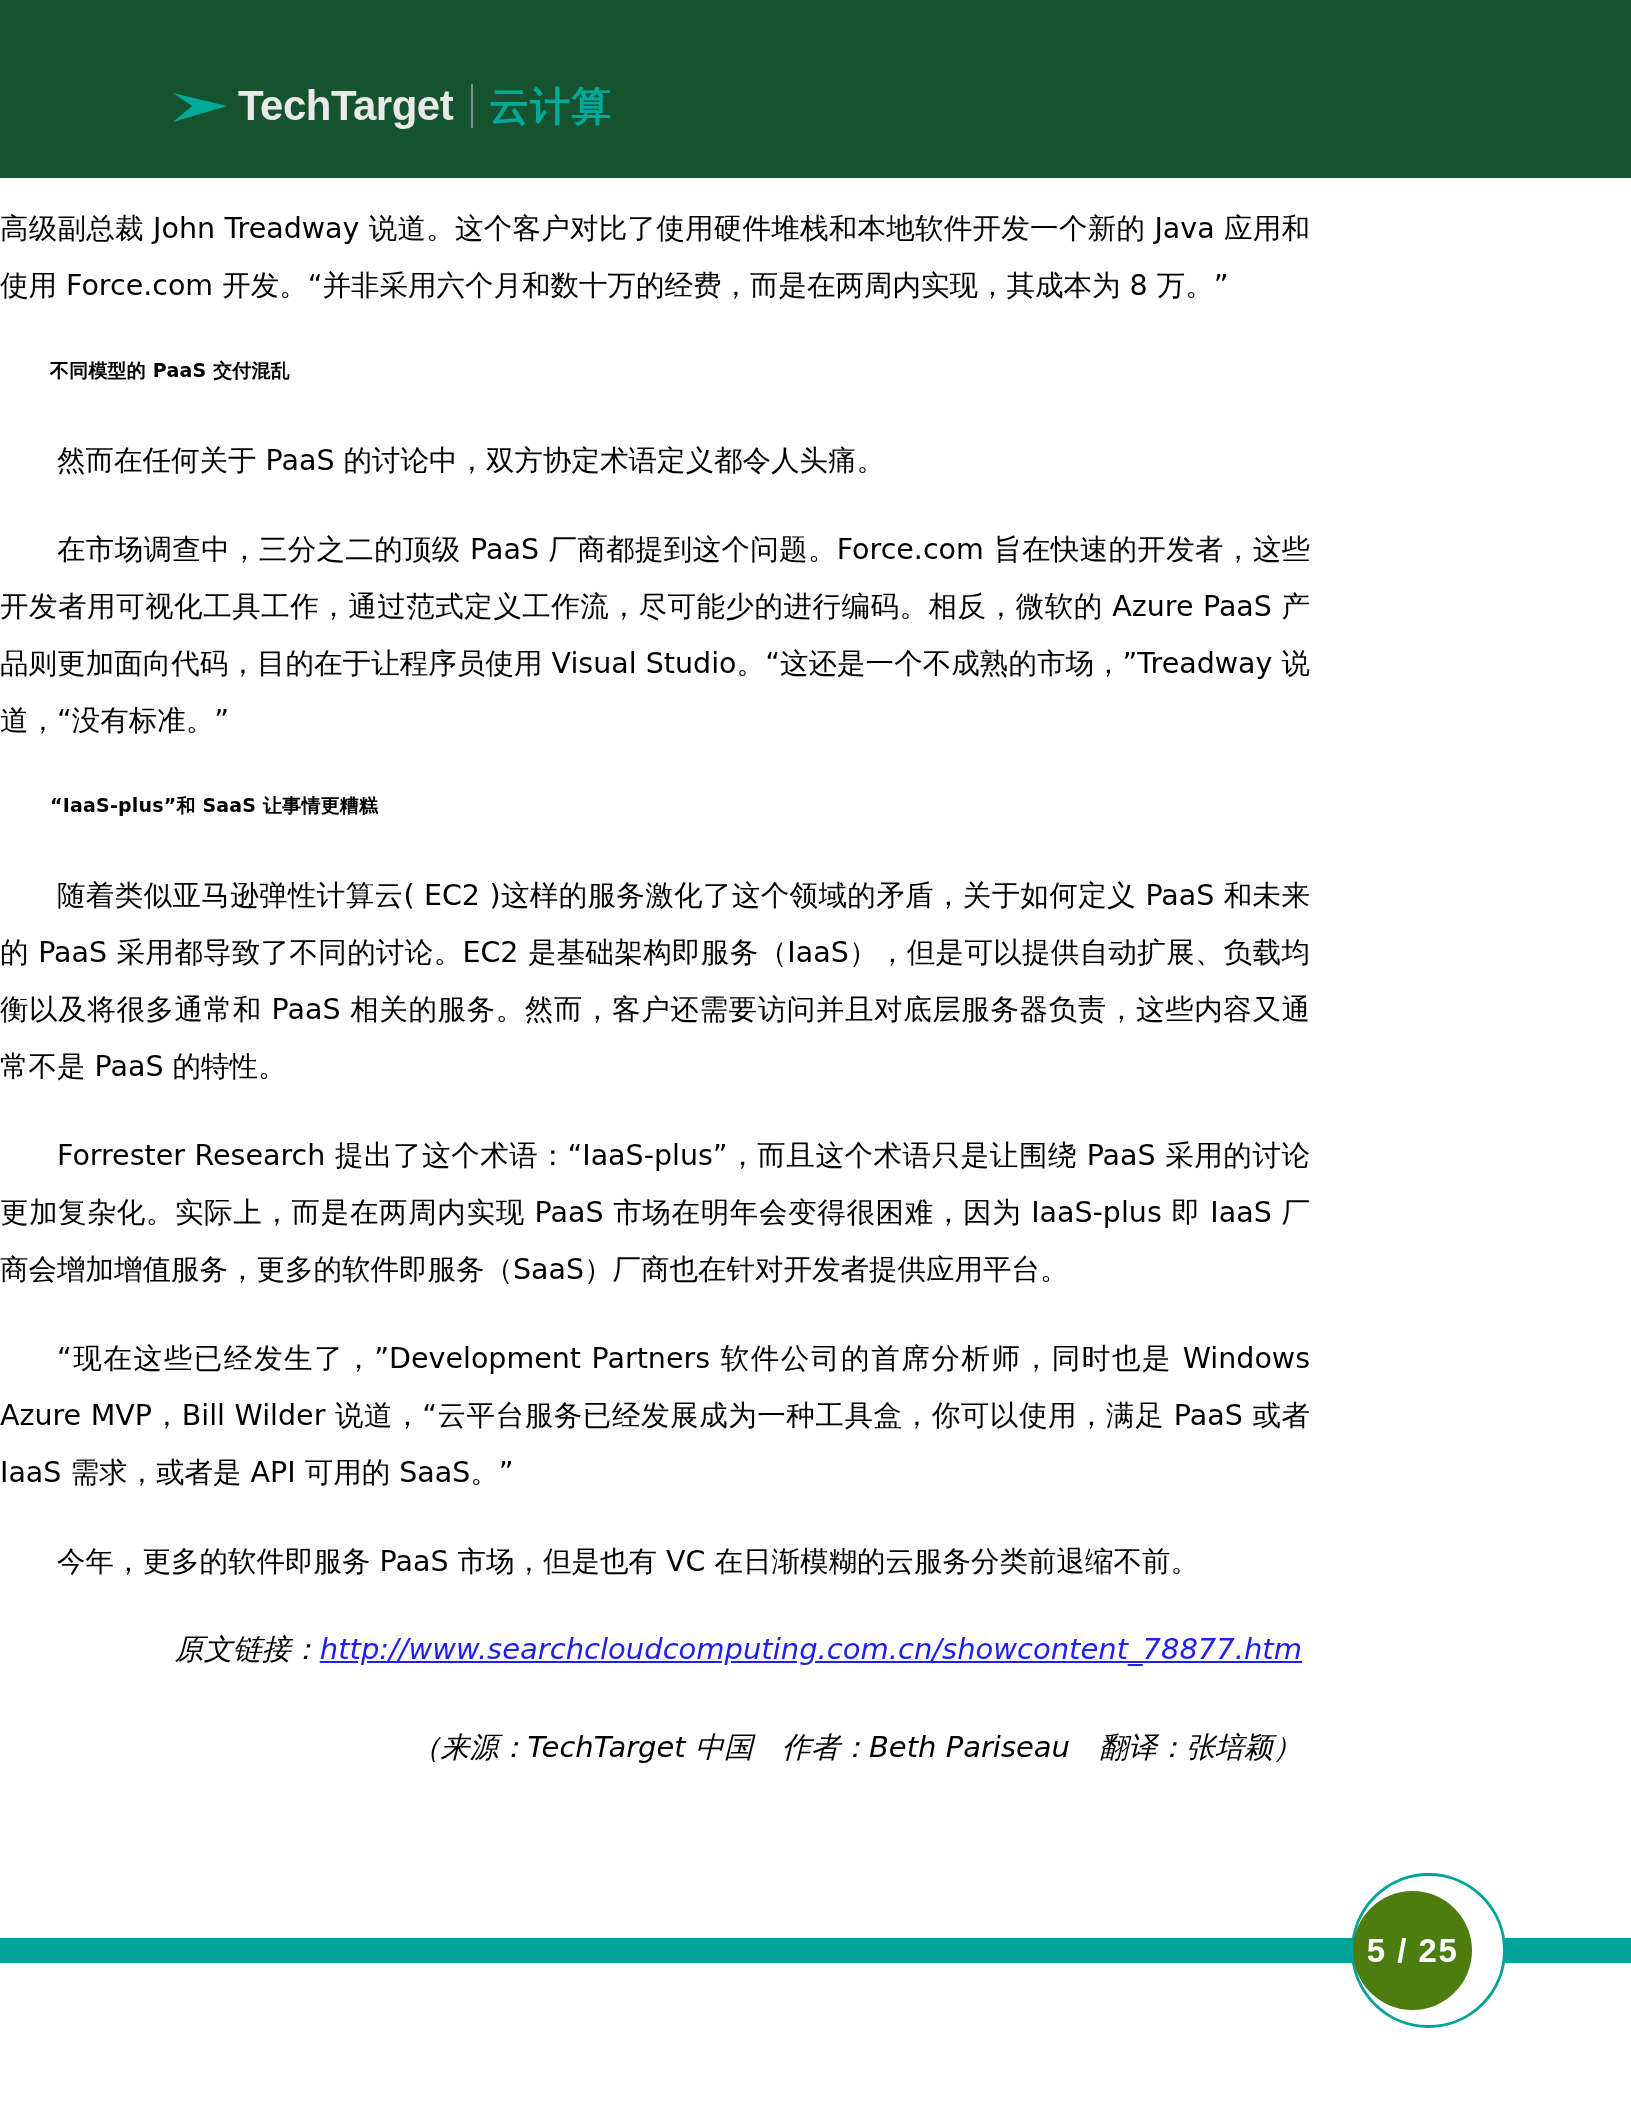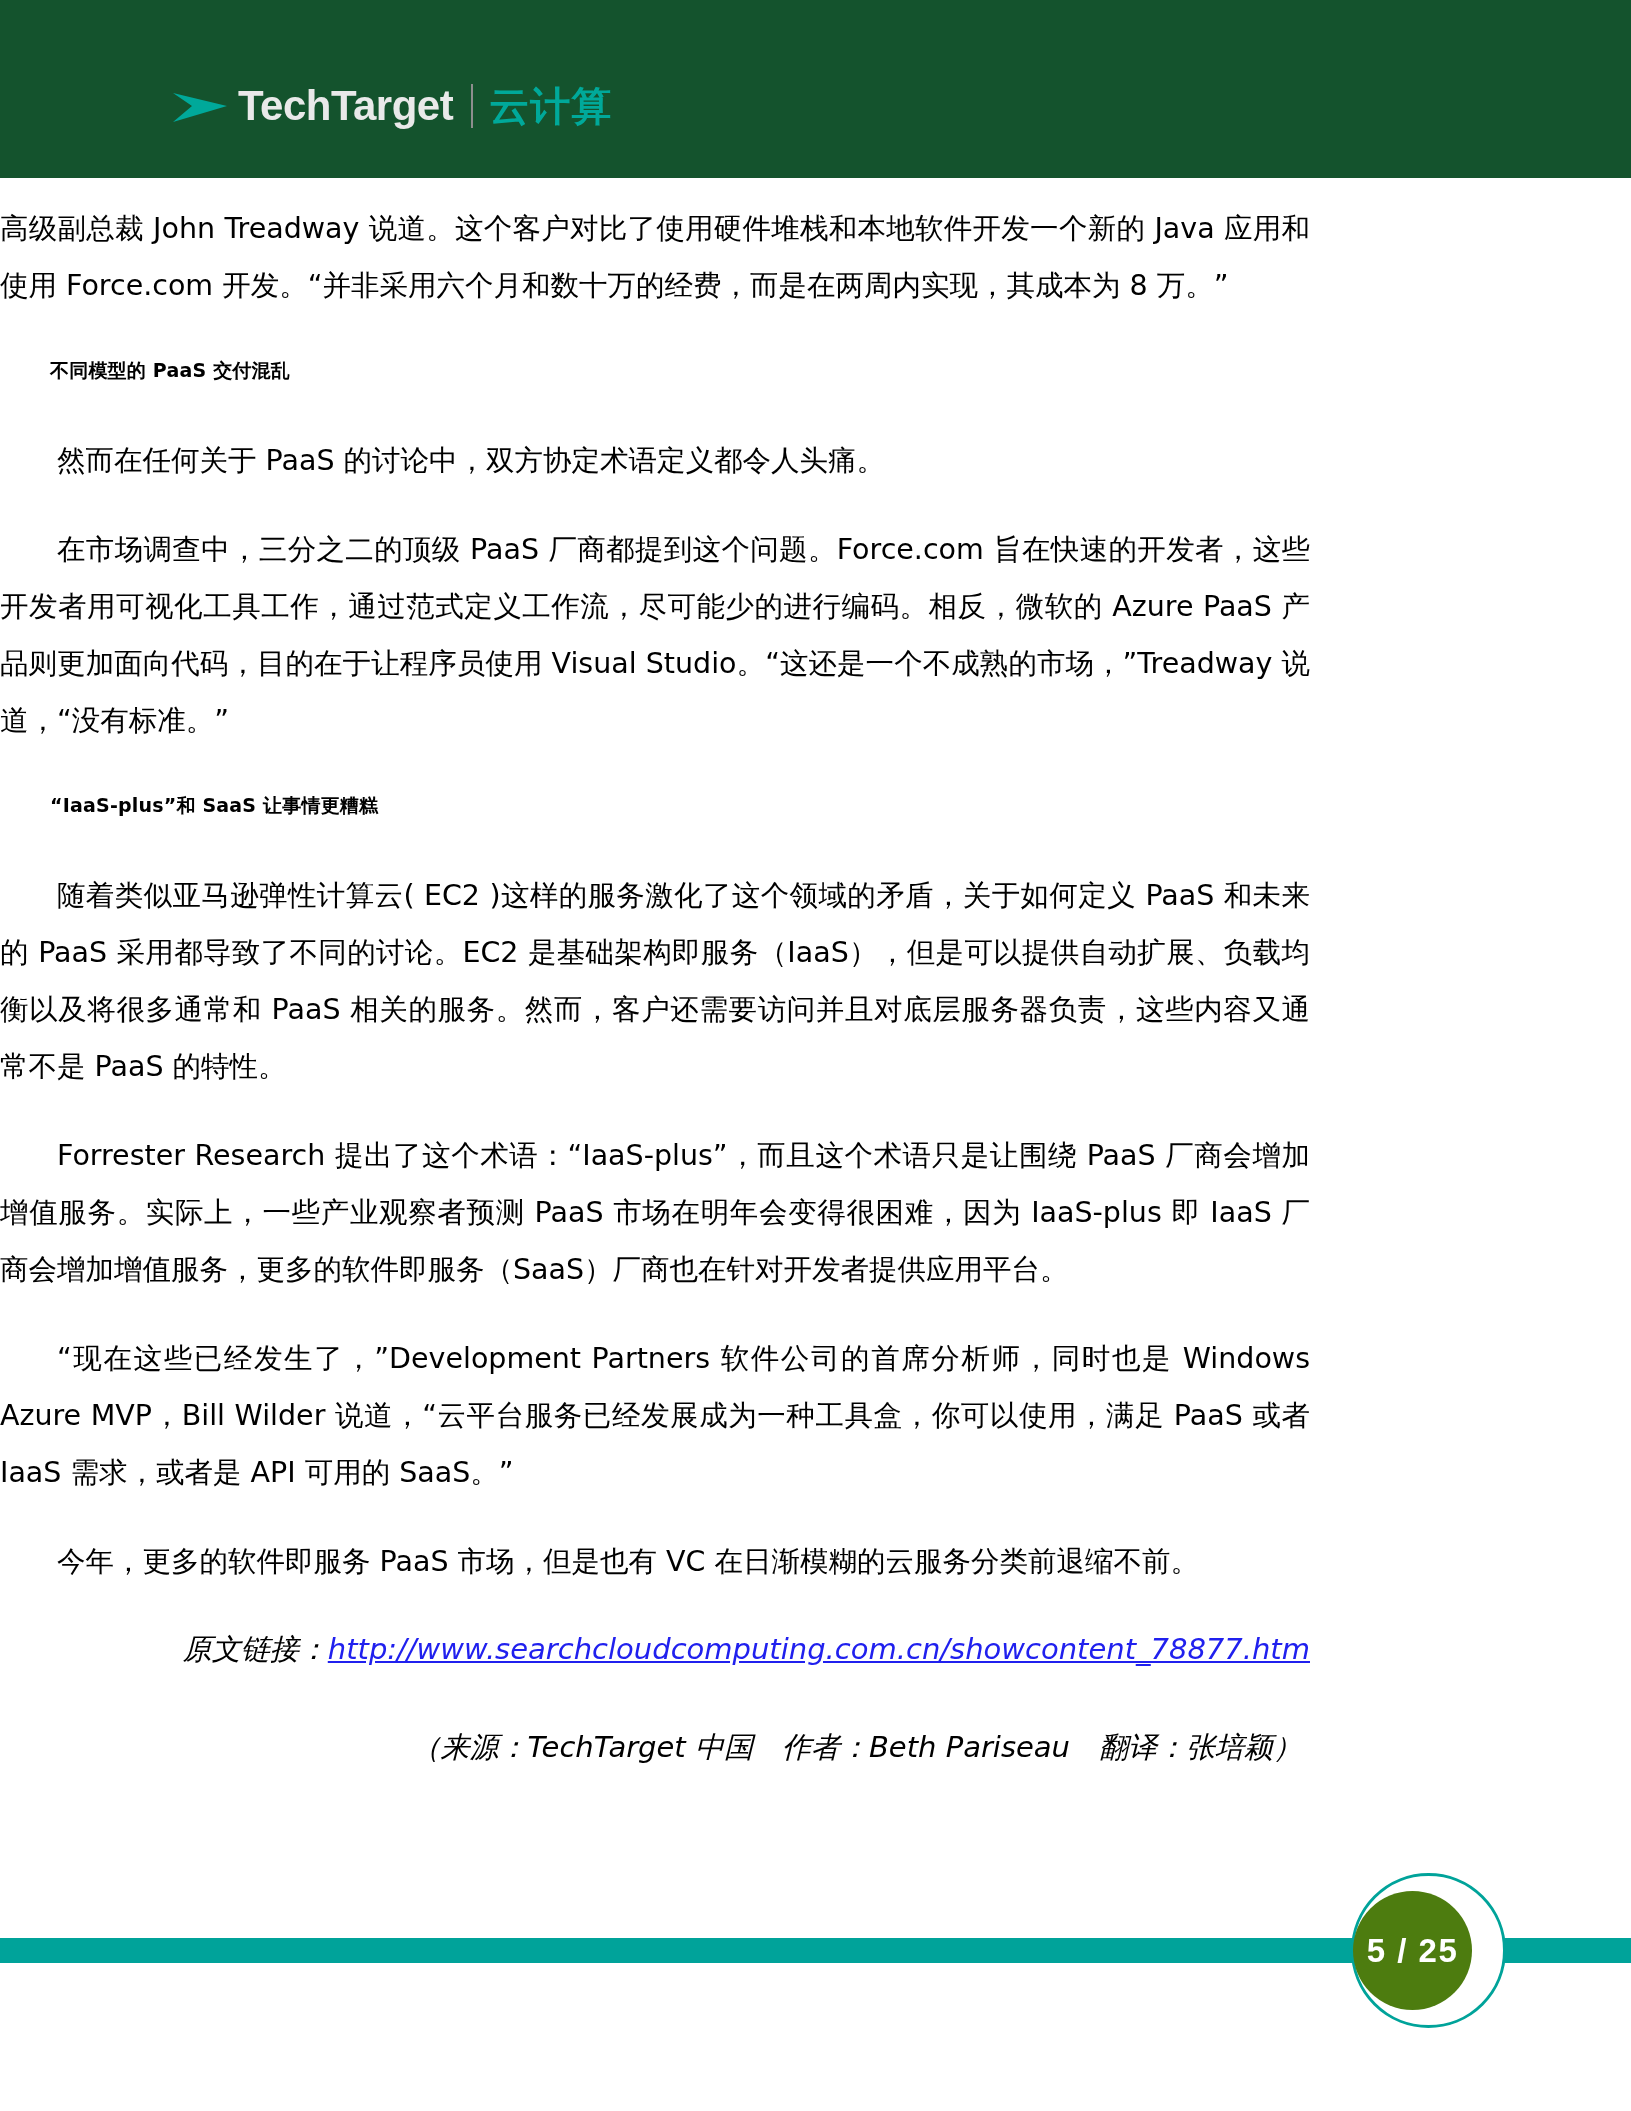--- a/index.html
+++ b/index.html
@@ -101,21 +101,21 @@
     font-size: 19px;
     font-weight: 700;
     line-height: 48px;
     text-indent: 50px;
     margin-top: 18px;
     margin-bottom: 38px;
     letter-spacing: 0.2px;
   }
 
   .link-line {
-    margin: 0;
+    margin: 8px;
     margin-top: 30px;
     text-align: right;
     font-size: 29px;
     line-height: 54px;
     font-style: italic;
     color: #000;
     font-family: "DejaVu Sans", "Liberation Sans", sans-serif;
   }
   .link-line a {
     color: #2020ee;
@@ -218,21 +218,21 @@
 
     <p class="para">然而在任何关于 PaaS 的讨论中，双方协定术语定义都令人头痛。</p>
 
     <p class="para">在市场调查中，三分之二的顶级 PaaS 厂商都提到这个问题。Force.com 旨在快速的开发者，这些开发者用可视化工具工作，通过范式定义工作流，尽可能少的进行编码。相反，微软的 Azure PaaS 产品则更加面向代码，目的在于让程序员使用 Visual Studio。“这还是一个不成熟的市场，”Treadway 说道，“没有标准。”</p>
 
 
     <h3 class="heading">“IaaS-plus”和 SaaS 让事情更糟糕</h3>
 
     <p class="para">随着类似亚马逊弹性计算云( EC2 )这样的服务激化了这个领域的矛盾，关于如何定义 PaaS 和未来的 PaaS 采用都导致了不同的讨论。EC2 是基础架构即服务（IaaS），但是可以提供自动扩展、负载均衡以及将很多通常和 PaaS 相关的服务。然而，客户还需要访问并且对底层服务器负责，这些内容又通常不是 PaaS 的特性。</p>
 
-    <p class="para">Forrester Research 提出了这个术语：“IaaS-plus”，而且这个术语只是让围绕 PaaS 厂商会增加增值服务。实际上，一些产业观察者预测 PaaS 市场在明年会变得很困难，因为 IaaS-plus 即 IaaS 厂商会增加增值服务，更多的软件即服务（SaaS）厂商也在针对开发者提供应用平台。</p>
+    <p class="para">Forrester Research 提出了这个术语：“IaaS-plus”，而且这个术语只是让围绕 PaaS 采用的讨论更加复杂化。实际上，而是在两周内实现 PaaS 市场在明年会变得很困难，因为 IaaS-plus 即 IaaS 厂商会增加增值服务，更多的软件即服务（SaaS）厂商也在针对开发者提供应用平台。</p>
 
     <p class="para">“现在这些已经发生了，”Development Partners 软件公司的首席分析师，同时也是 Windows Azure MVP，Bill Wilder 说道，“云平台服务已经发展成为一种工具盒，你可以使用，满足 PaaS 或者 IaaS 需求，或者是 API 可用的 SaaS。”</p>
 
     <p class="para">今年，更多的软件即服务 PaaS 市场，但是也有 VC 在日渐模糊的云服务分类前退缩不前。</p>
 
     <p class="link-line"><span>原文链接：</span><a href="#">http://www.searchcloudcomputing.com.cn/showcontent_78877.htm</a></p>
 
     <p class="source-line">（来源：TechTarget 中国　作者：Beth Pariseau　翻译：张培颖）</p>
 
   </div>

